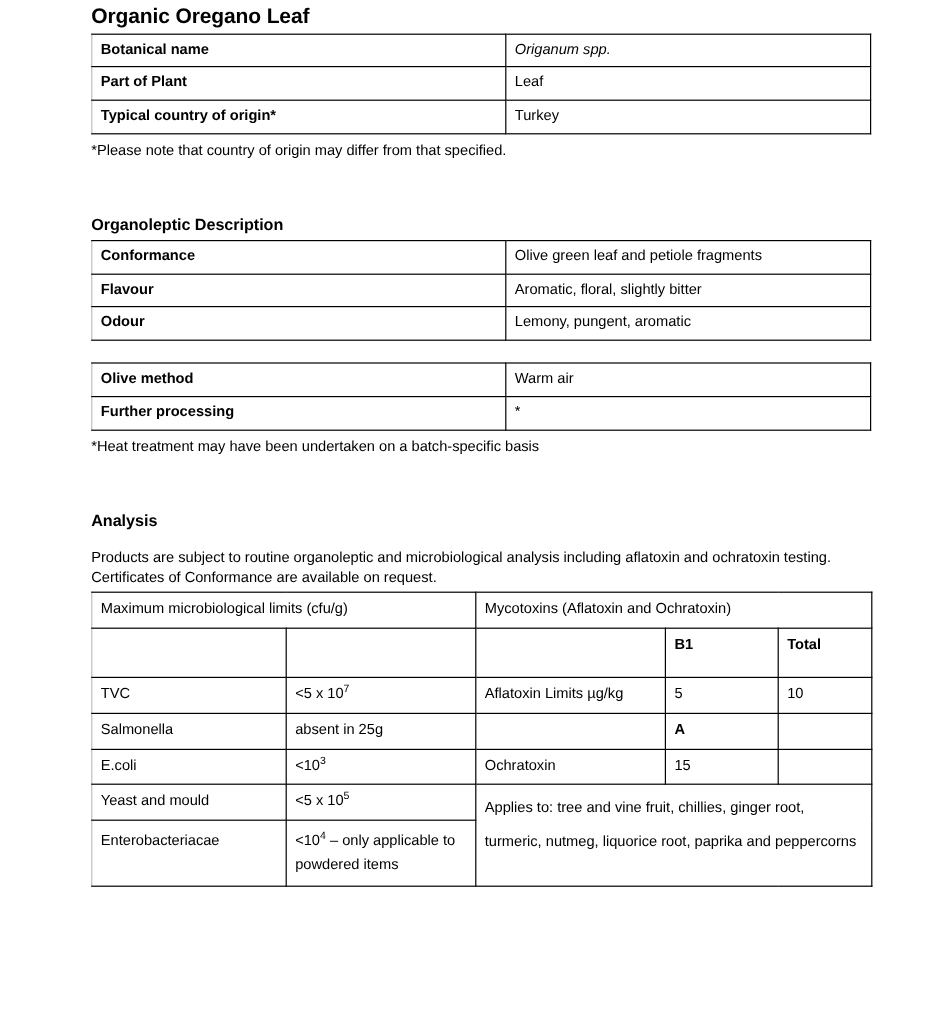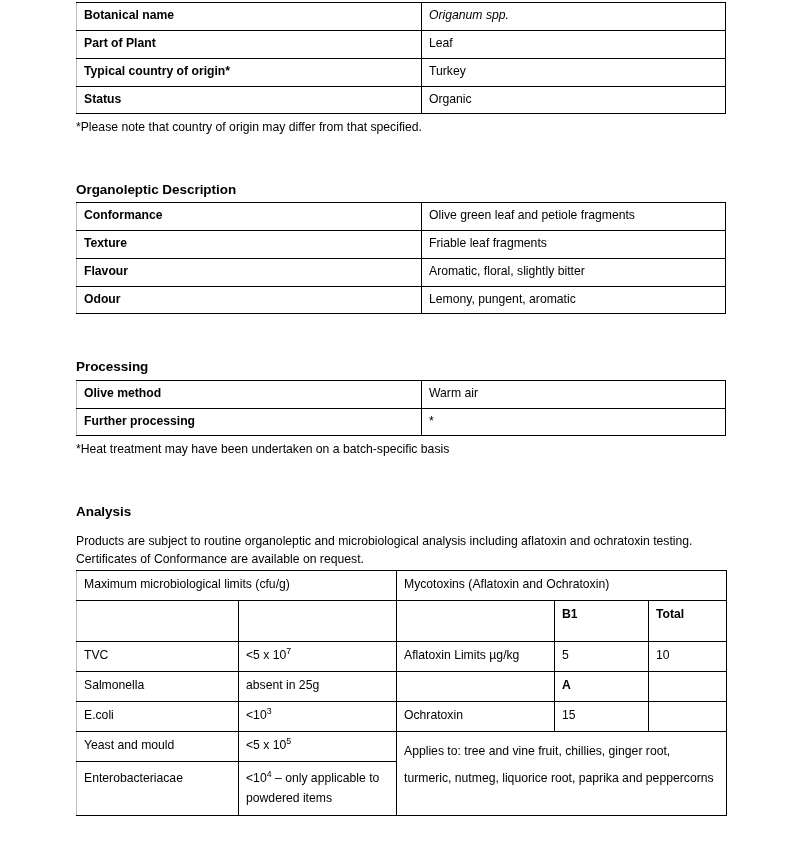--- a/index.html
+++ b/index.html
@@ -112,73 +112,65 @@
     padding-top: 7px;
     padding-bottom: 8px;
   }
   .spacer-md { height: 16px; }
 </style>
 </head>
 <body>
 
 <div class="page">
 
+  <h1 class="doc-title">Organic Oregano Leaf</h1>
 
 
   <table class="t-info">
     <tbody>
       <tr>
         <td class="lbl" style="width:330px">Botanical name</td>
         <td class="val italic">Origanum spp.</td>
       </tr>
       <tr>
         <td class="lbl">Part of Plant</td>
         <td class="val">Leaf</td>
       </tr>
       <tr>
         <td class="lbl">Typical country of origin*</td>
         <td class="val">Turkey</td>
       </tr>
-      <tr>
-        <td class="lbl">Status</td>
-        <td class="val">Organic</td>
-      </tr>
     </tbody>
   </table>
 
   <p class="note">*Please note that country of origin may differ from that specified.</p>
 
   <div class="spacer-md"></div>
 
   <h2 class="section-heading heading-gap-lg">Organoleptic Description</h2>
 
   <table class="t-info">
     <tbody>
       <tr>
         <td class="lbl" style="width:330px">Conformance</td>
         <td class="val">Olive green leaf and petiole fragments</td>
       </tr>
       <tr>
-        <td class="lbl">Texture</td>
-        <td class="val">Friable leaf fragments</td>
-      </tr>
-      <tr>
         <td class="lbl">Flavour</td>
         <td class="val">Aromatic, floral, slightly bitter</td>
       </tr>
       <tr>
         <td class="lbl">Odour</td>
         <td class="val">Lemony, pungent, aromatic</td>
       </tr>
     </tbody>
   </table>
 
   <div class="spacer-md"></div>
 
-  <h2 class="section-heading heading-gap-lg">Processing</h2>
 
   <table class="t-info">
     <tbody>
       <tr>
         <td class="lbl" style="width:330px">Olive method</td>
         <td class="val">Warm air</td>
       </tr>
       <tr>
         <td class="lbl">Further processing</td>
         <td class="val">*</td>

